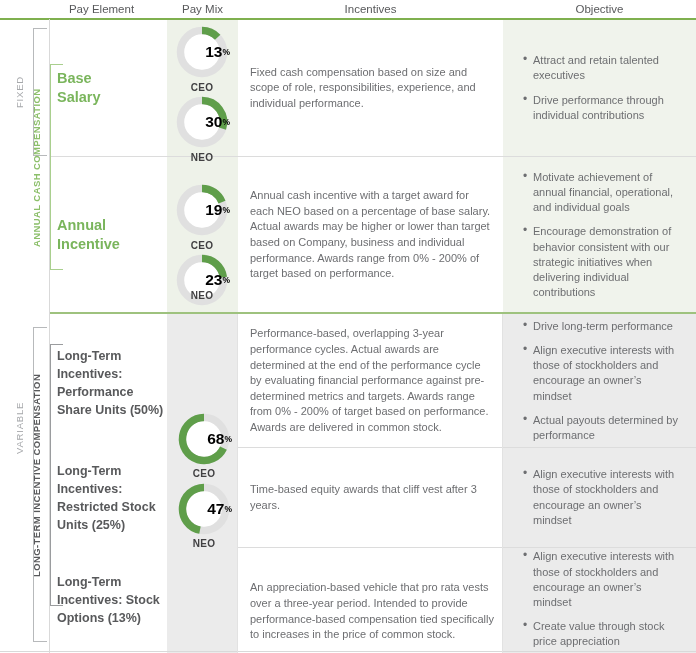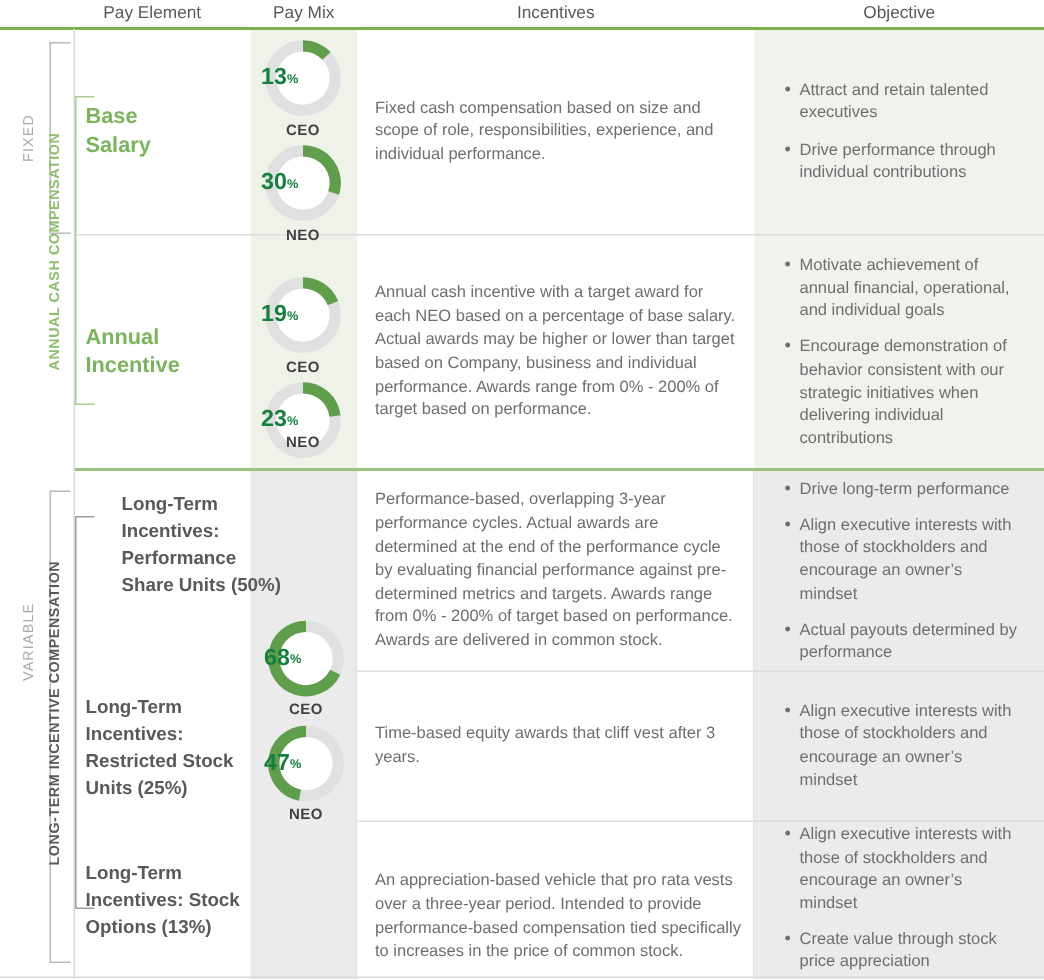--- a/index.html
+++ b/index.html
@@ -81,22 +81,22 @@
   .obj ul{margin:12px;padding:0;list-style:none;}
   .obj li{position:relative;padding-left:10px;margin-bottom:9px;}
   .obj li:last-child{margin-bottom:0;}
   .obj li:before{content:"\2022";position:absolute;left:0;top:-1px;color:#6d6e71;font-size:12px;}
 
   
   .donut{position:absolute;width:56px;height:56px;}
   .donut svg{display:block;}
   .donut-val{
     position:absolute;left:0;top:0;width:56px;height:56px;
-    display:flex;align-items:center;justify-content:flex-start;
-    font-size:15.5px;font-weight:700;color:#15803d;
+    display:flex;align-items:center;justify-content:flex-end;
+    font-size:15.5px;font-weight:700;color:#000000;
   }
   .donut-val sup{font-size:8.5px;font-weight:700;vertical-align:super;line-height:0;}
   .donut-cap{
     position:absolute;width:56px;text-align:center;
     font-size:10px;font-weight:700;color:#414042;letter-spacing:.3px;
   }
 </style>
 </head>
 <body>
 
@@ -145,21 +145,21 @@
   <div class="rail-v-label dark-lbl" style="left:31px;top:350px;height:250px;">LONG-TERM INCENTIVE COMPENSATION</div>
 
   <div class="pe" style="top:20px;height:136px;">
     <div class="pe-title pe-green" style="white-space: pre-line;">Base
 Salary</div>
   </div>
   <div class="pe" style="top:157px;height:156px;">
     <div class="pe-title pe-green" style="white-space: pre-line;">Annual
 Incentive</div>
   </div>
-  <div class="pe" style="top:297px;height:132px;margin-left:24px;">
+  <div class="pe" style="top:317px;height:132px;">
     <div class="pe-title pe-dark" style="white-space: pre-line;">Long-Term Incentives: Performance Share Units (50%)</div>
   </div>
   <div class="pe" style="top:448px;height:99px;">
     <div class="pe-title pe-dark" style="white-space: pre-line;">Long-Term Incentives: Restricted Stock Units (25%)</div>
   </div>
   <div class="pe" style="top:548px;height:103px;">
     <div class="pe-title pe-dark" style="white-space: pre-line;">Long-Term Incentives: Stock Options (13%)</div>
   </div>
 
   <div class="desc" style="top:20px;height:136px;">

